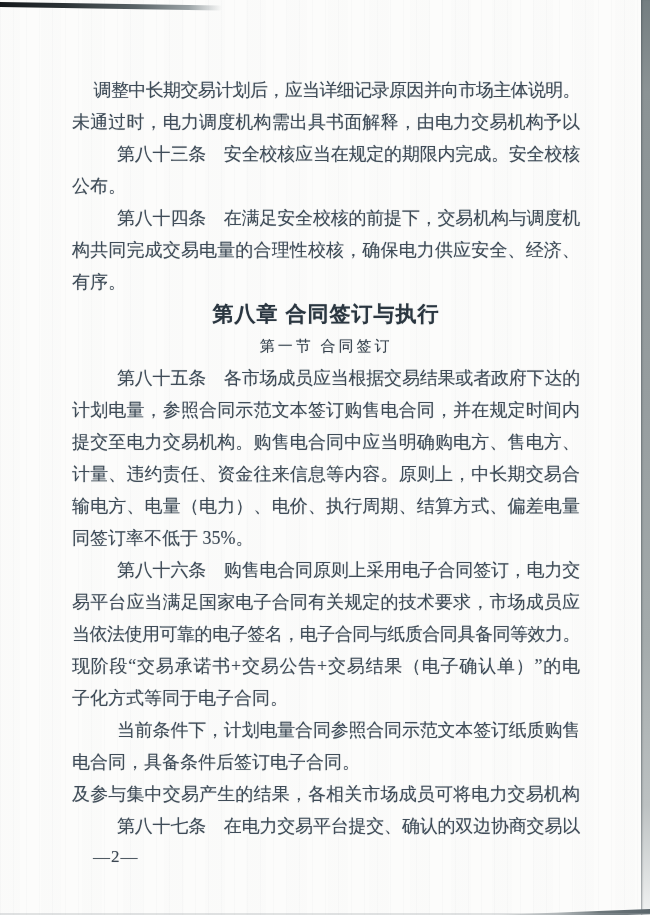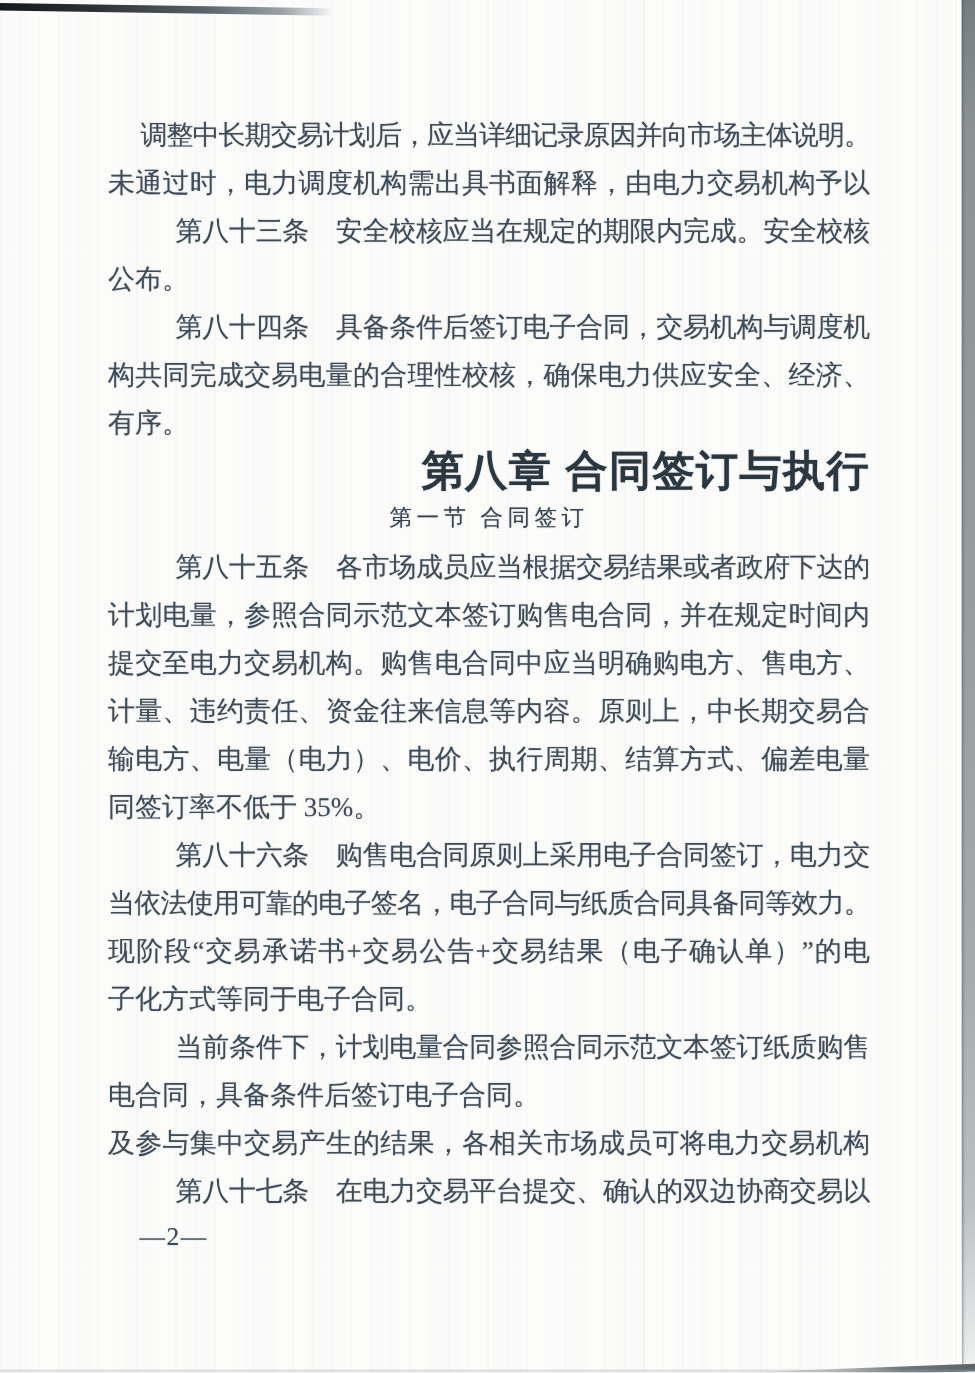--- a/index.html
+++ b/index.html
@@ -35,23 +35,23 @@
   }
   
   .content{
     position:absolute;top:74px;left:72px;width:508px;
     font-size:18px;line-height:32px;color:#3f4c58;
     text-shadow:0 0 1px rgba(63,76,88,0.38);
   }
   .line{white-space:nowrap;}
   .line.full{text-align:justify;text-align-last:justify;text-justify:inter-character;}
   .chapter{
-    text-align:right;
+    text-align:center;
     font-family:"Liberation Sans","DejaVu Sans",sans-serif;
-    font-weight:700;font-size:28px;letter-spacing:1px;color:#2a3640;
+    font-weight:700;font-size:21px;letter-spacing:1px;color:#2a3640;
     text-shadow:0 0 1px rgba(42,54,64,0.45);
   }
   .section{
     text-align:center;font-size:15px;letter-spacing:3px;color:#37434e;
   }
   .pagenum{
     font-size:17px;line-height:30px;margin-left:21px;color:#3b4752;
     letter-spacing:1px;
   }
 </style>
@@ -63,32 +63,33 @@
   <div class="band-right"></div>
   <div class="wedge-bottom"></div>
   <div class="edge-bottom"></div>
 
   <main class="content" id="doc-body">
 
   <div class="line" style="text-indent: 1.2em; letter-spacing: -0.628571px;">调整中长期交易计划后，应当详细记录原因并向市场主体说明。</div>
       <div class="line full">未通过时，电力调度机构需出具书面解释，由电力交易机构予以</div>
       <div class="line full" style="text-indent: 2.5em; letter-spacing: -0.192308px;">第八十三条　安全校核应当在规定的期限内完成。安全校核</div>
       <div class="line">公布。</div>
-      <div class="line full" style="text-indent: 2.5em; letter-spacing: -0.192308px;">第八十四条　具备条件后签订电子合同，交易机构与调度机</div>
+      <div class="line full" style="text-indent: 2.5em; letter-spacing: -0.192308px;">第八十四条　在满足安全校核的前提下，交易机构与调度机</div>
       <div class="line full">构共同完成交易电量的合理性校核，确保电力供应安全、经济、</div>
       <div class="line">有序。</div>
       <div class="chapter">第八章 合同签订与执行</div>
       <div class="section">第一节 合同签订</div>
       <div class="line full" style="text-indent: 2.5em; letter-spacing: -0.192308px;">第八十五条　各市场成员应当根据交易结果或者政府下达的</div>
       <div class="line full">计划电量，参照合同示范文本签订购售电合同，并在规定时间内</div>
       <div class="line full">提交至电力交易机构。购售电合同中应当明确购电方、售电方、</div>
       <div class="line full">计量、违约责任、资金往来信息等内容。原则上，中长期交易合</div>
       <div class="line full">输电方、电量（电力）、电价、执行周期、结算方式、偏差电量</div>
       <div class="line">同签订率不低于 35%。</div>
       <div class="line full" style="text-indent: 2.5em; letter-spacing: -0.192308px;">第八十六条　购售电合同原则上采用电子合同签订，电力交</div>
+      <div class="line full">易平台应当满足国家电子合同有关规定的技术要求，市场成员应</div>
       <div class="line full" style="letter-spacing: -0.482759px;">当依法使用可靠的电子签名，电子合同与纸质合同具备同等效力。</div>
       <div class="line full">现阶段“交易承诺书+交易公告+交易结果（电子确认单）”的电</div>
       <div class="line">子化方式等同于电子合同。</div>
       <div class="line full" style="text-indent: 2.5em; letter-spacing: -0.192308px;">当前条件下，计划电量合同参照合同示范文本签订纸质购售</div>
       <div class="line">电合同，具备条件后签订电子合同。</div>
       <div class="line full">及参与集中交易产生的结果，各相关市场成员可将电力交易机构</div>
       <div class="line full" style="text-indent: 2.5em; letter-spacing: -0.192308px;">第八十七条　在电力交易平台提交、确认的双边协商交易以</div>
       <div class="pagenum">—2—</div>
     </main>
 </div>

